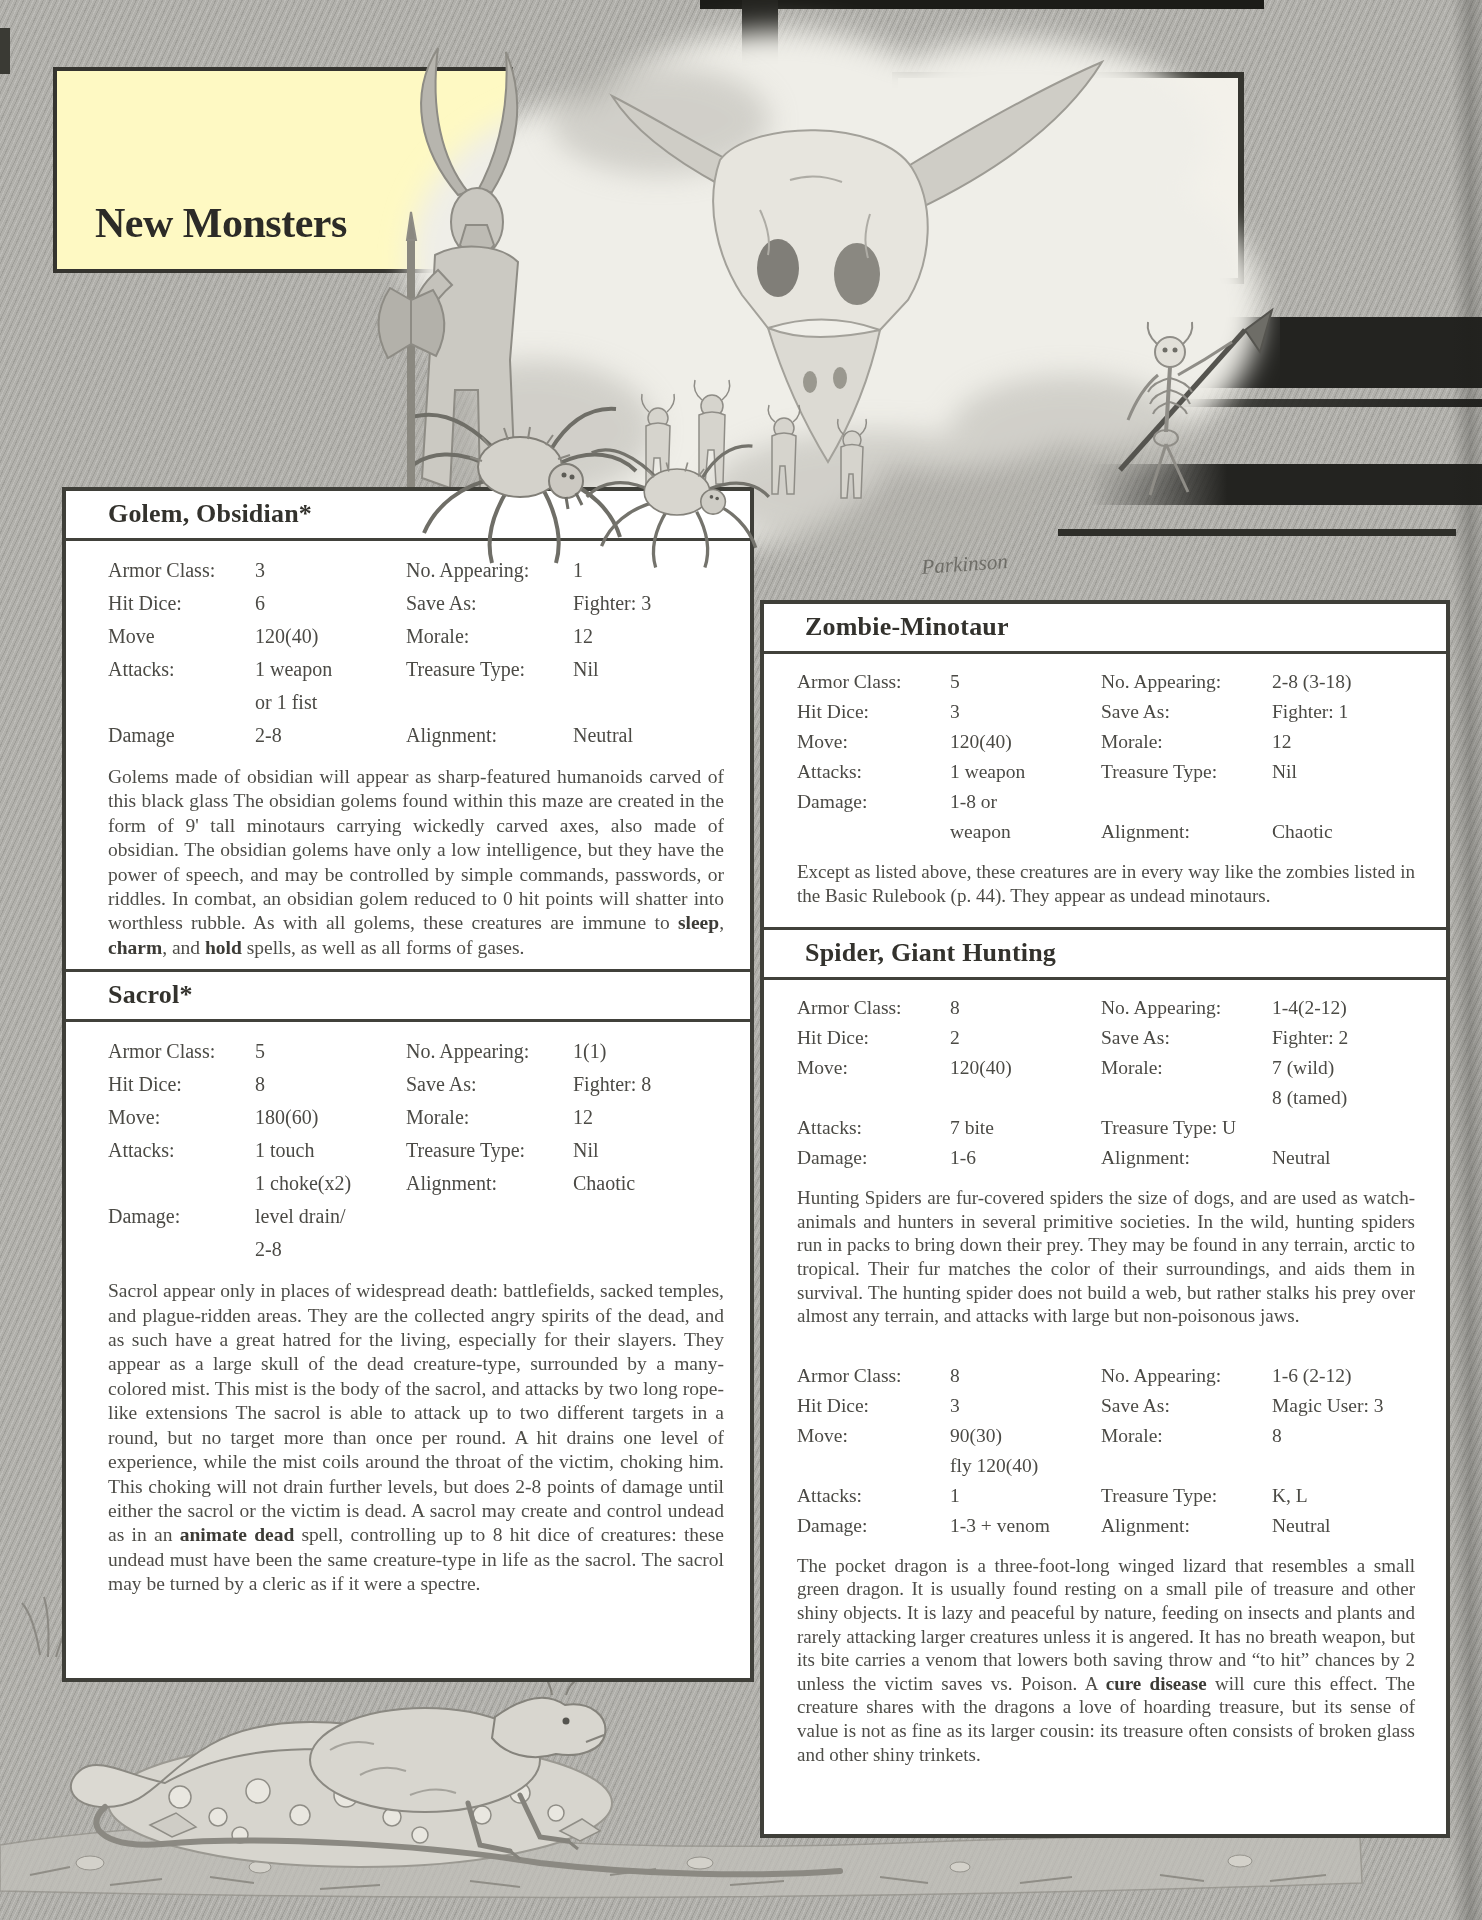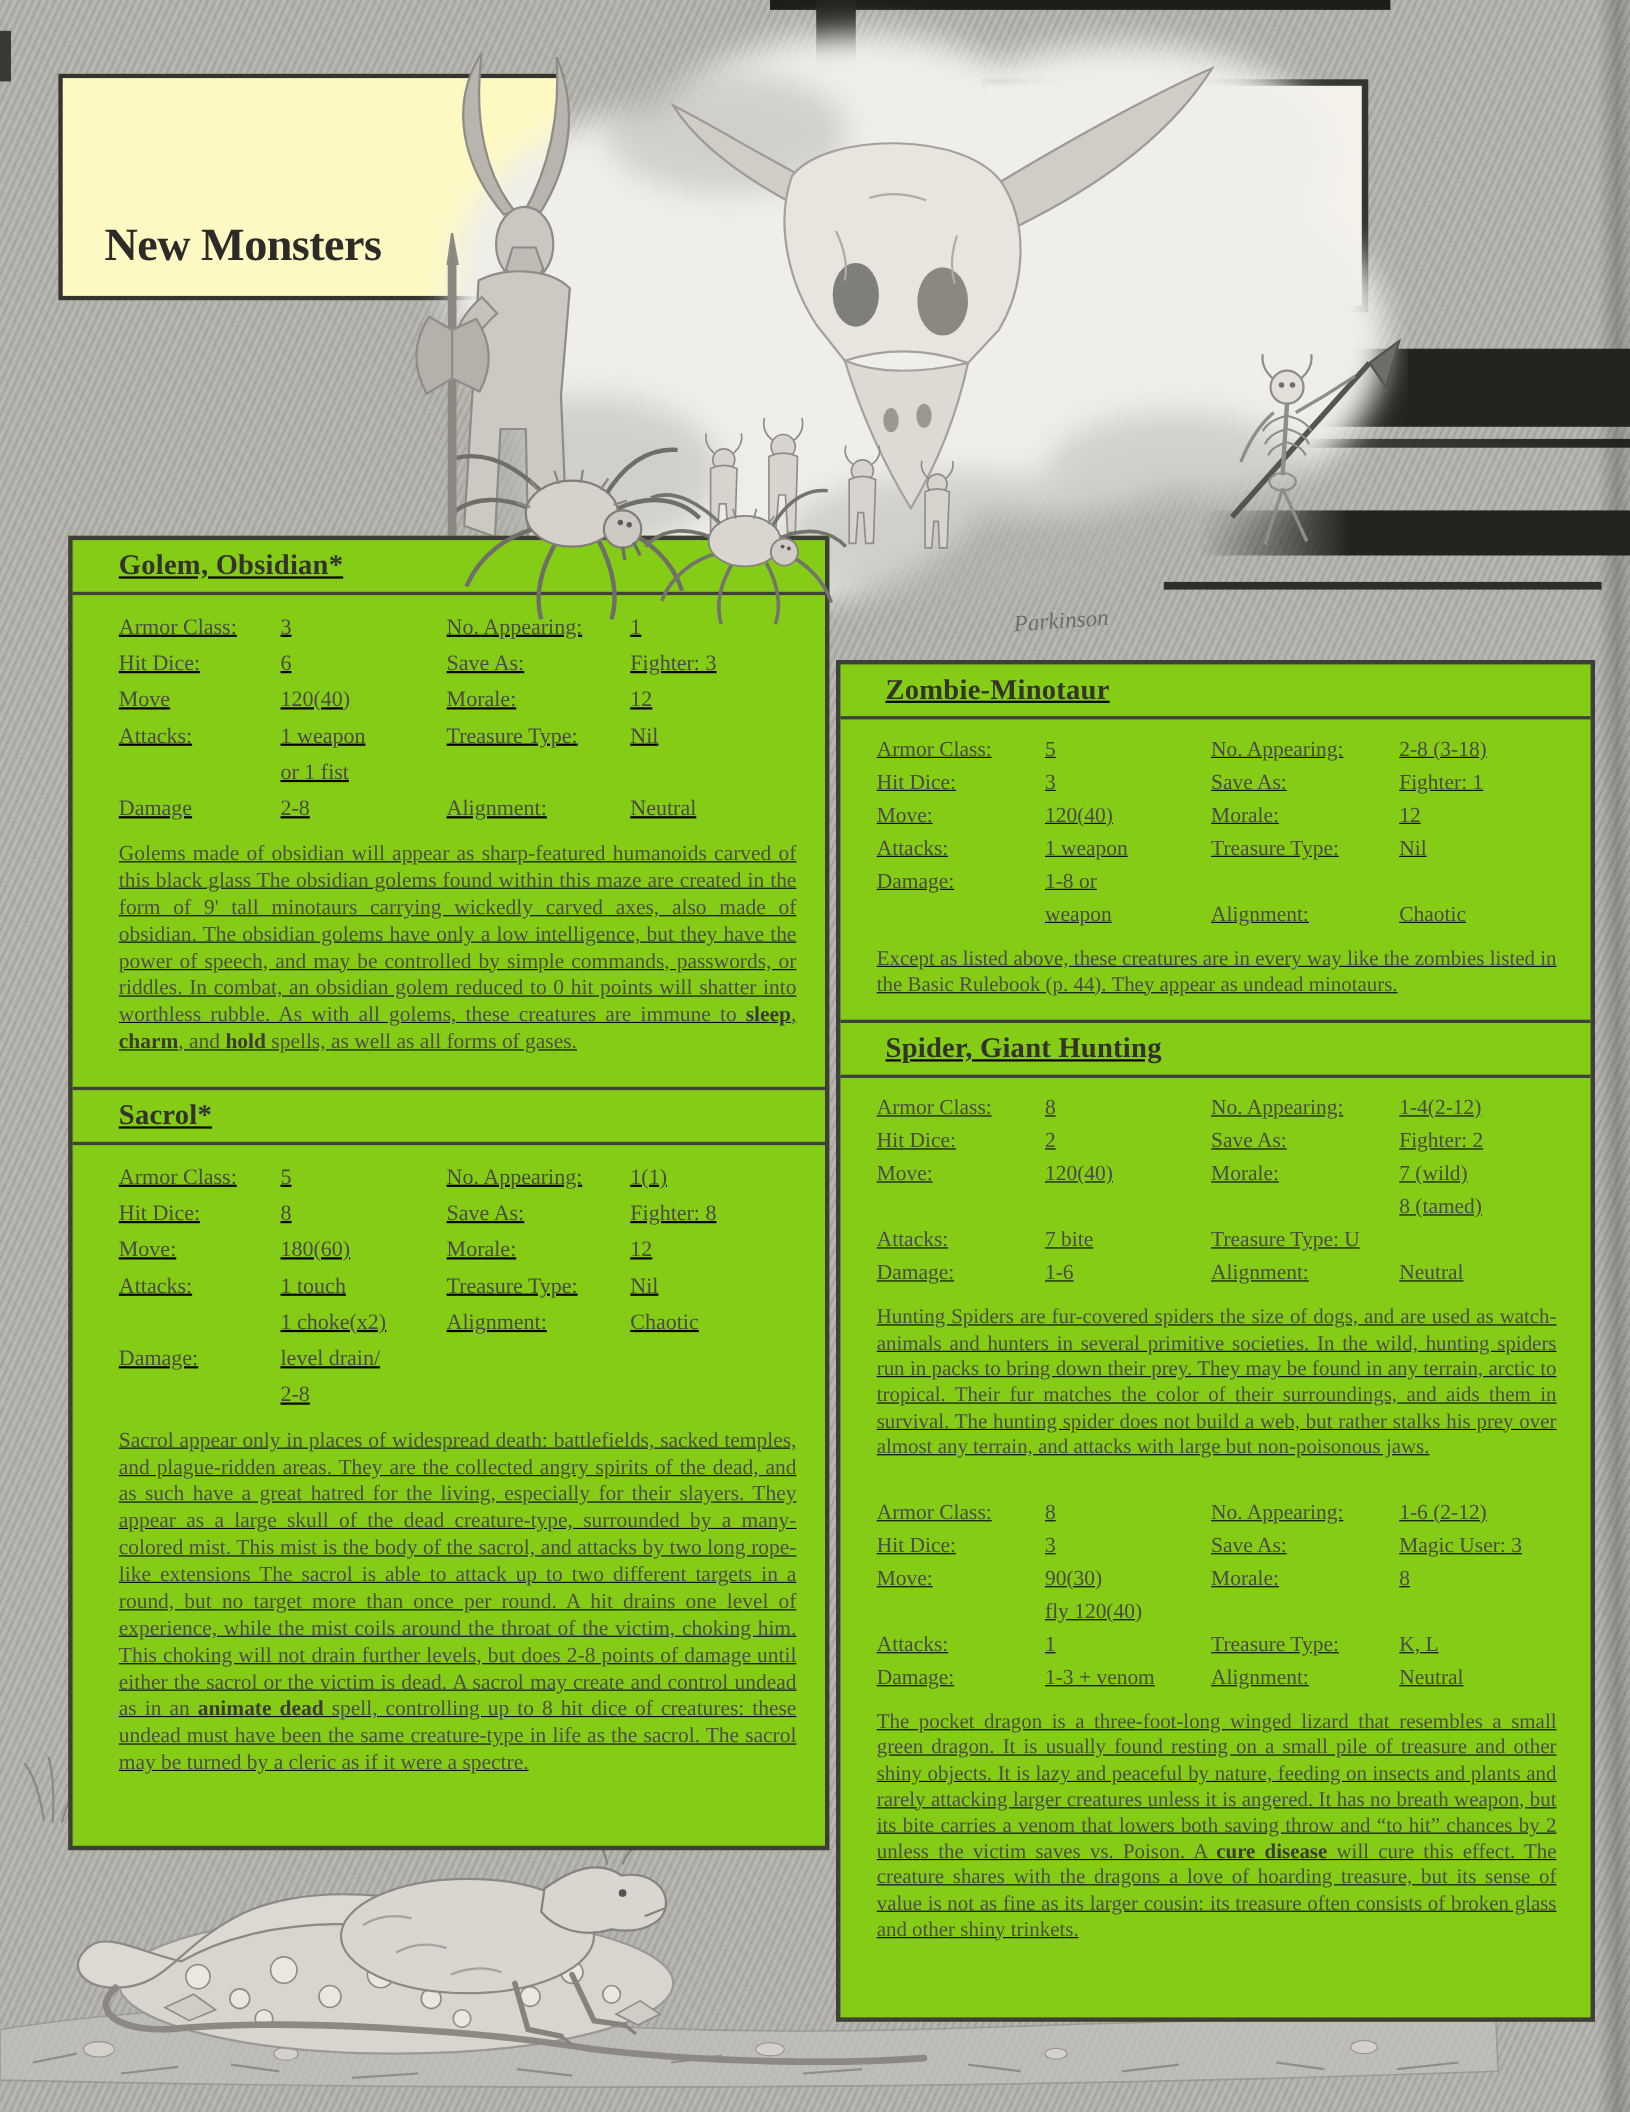--- a/index.html
+++ b/index.html
@@ -26,35 +26,35 @@
   .edgeshadow{right:0;top:0;width:30px;height:1920px;z-index:9;
         background:linear-gradient(to right, rgba(30,30,26,0), rgba(30,30,26,.25) 60%, rgba(30,30,26,.10));}
   
   .titlebox{left:53px;top:67px;width:460px;height:206px;background:#fef9c3;border:4px solid #35342f;z-index:2;}
   .pagetitle{position:absolute;left:38px;bottom:22px;font-size:42px;font-weight:bold;color:#2c2b27;letter-spacing:-.5px;}
   
   .topart{left:360px;top:0;width:920px;height:600px;z-index:3;}
   .spiderart{left:415px;top:392px;width:370px;height:185px;z-index:5;}
   .bottomart{left:0;top:1545px;width:1482px;height:375px;z-index:2;}
   
-  .panel{background:#84cc16;border:4px solid #3f3f39;z-index:4;text-decoration:underline;}
+  .panel{background:#ffffff;border:4px solid #3f3f39;z-index:4;}
   .colL{left:62px;top:487px;width:692px;height:1195px;}
   .colR{left:760px;top:600px;width:690px;min-height:1238px;}
   .mhead{margin:0;font-size:26px;font-weight:bold;color:#33322d;letter-spacing:.2px;
          border-bottom:3px solid #41413b;padding:8px 20px 9px 42px;}
   .colR .mhead{padding-left:41px;}
   .monster:not(:first-child) .mhead{border-top:3px solid #41413b;}
   .stats{display:grid;}
   .colL .stats{padding:13px 20px 9px 42px;grid-template-columns:147px 151px 167px 1fr;}
   .colR .stats{padding:13px 26px 9px 33px;grid-template-columns:153px 151px 171px 1fr;}
   .sc{color:#4b4a45;white-space:pre-line;}
   .colL .sc{font-size:20px;line-height:33px;}
   .colR .sc{font-size:19.5px;line-height:30px;}
   .desc{margin:4px 0 0;text-align:justify;color:#4e4d48;}
-  .colL .desc{padding:0 26px 28px 42px;font-size:19.5px;line-height:24.4px;}
+  .colL .desc{padding:0 26px 9px 42px;font-size:19.5px;line-height:24.4px;}
   .colR .desc{padding:0 31px 20px 33px;font-size:19px;line-height:23.6px;}
   .desc b{color:#3c3b36;}
   svg .sk{stroke:#8e8c85;stroke-width:2;}
   svg text{font-family:"Liberation Serif","DejaVu Serif",serif;}
 </style>
 </head>
 <body>
 
 <div class="abs topbar"></div>
 <div class="abs topblock"></div>

